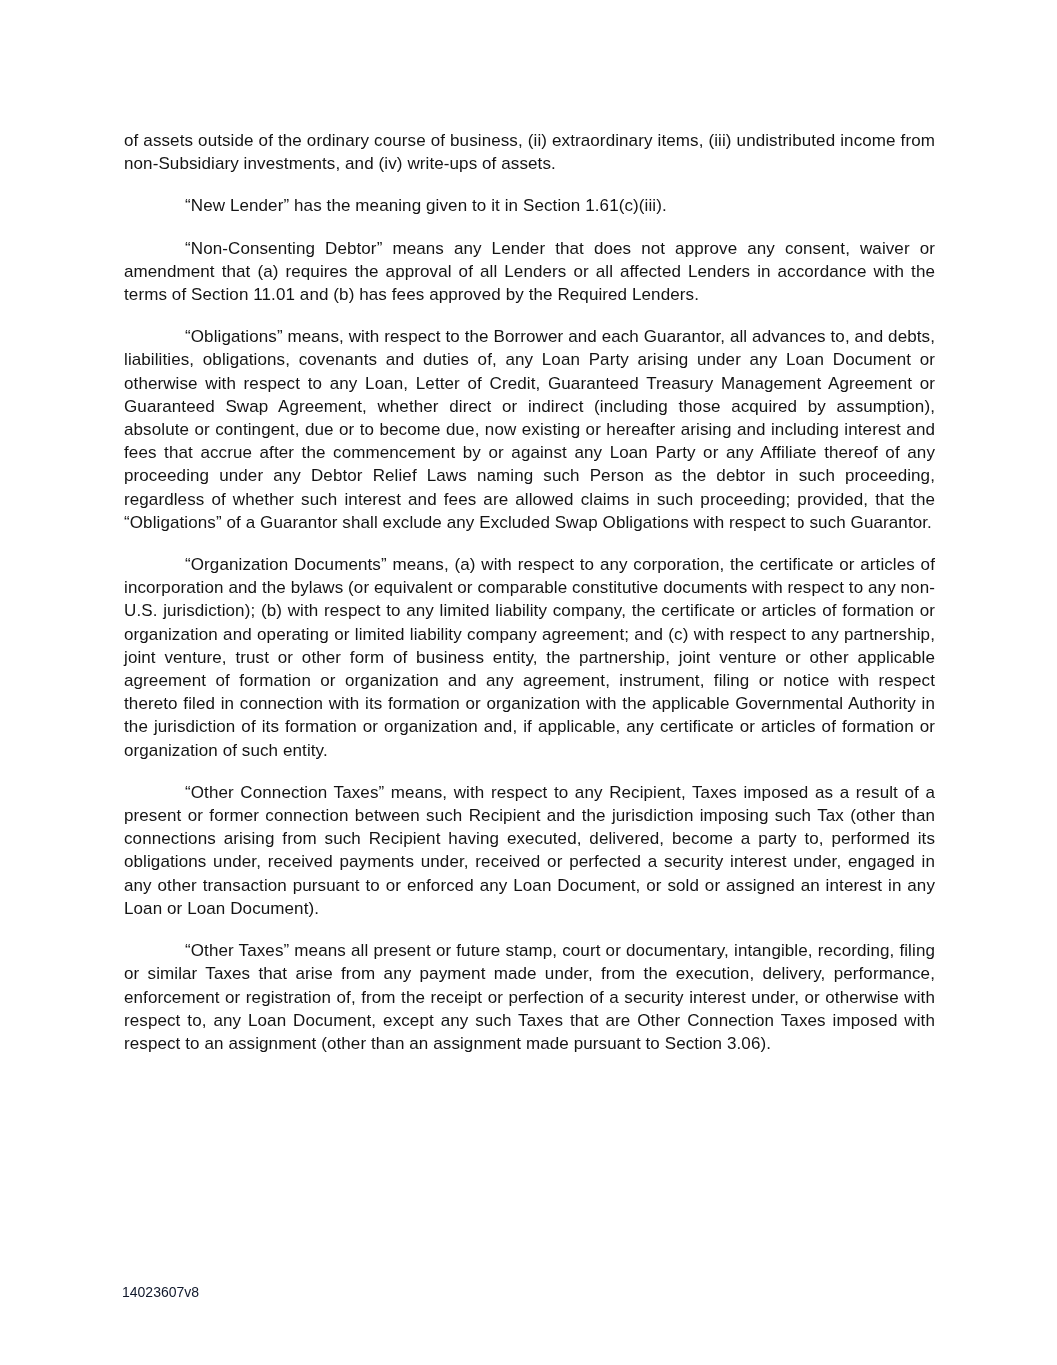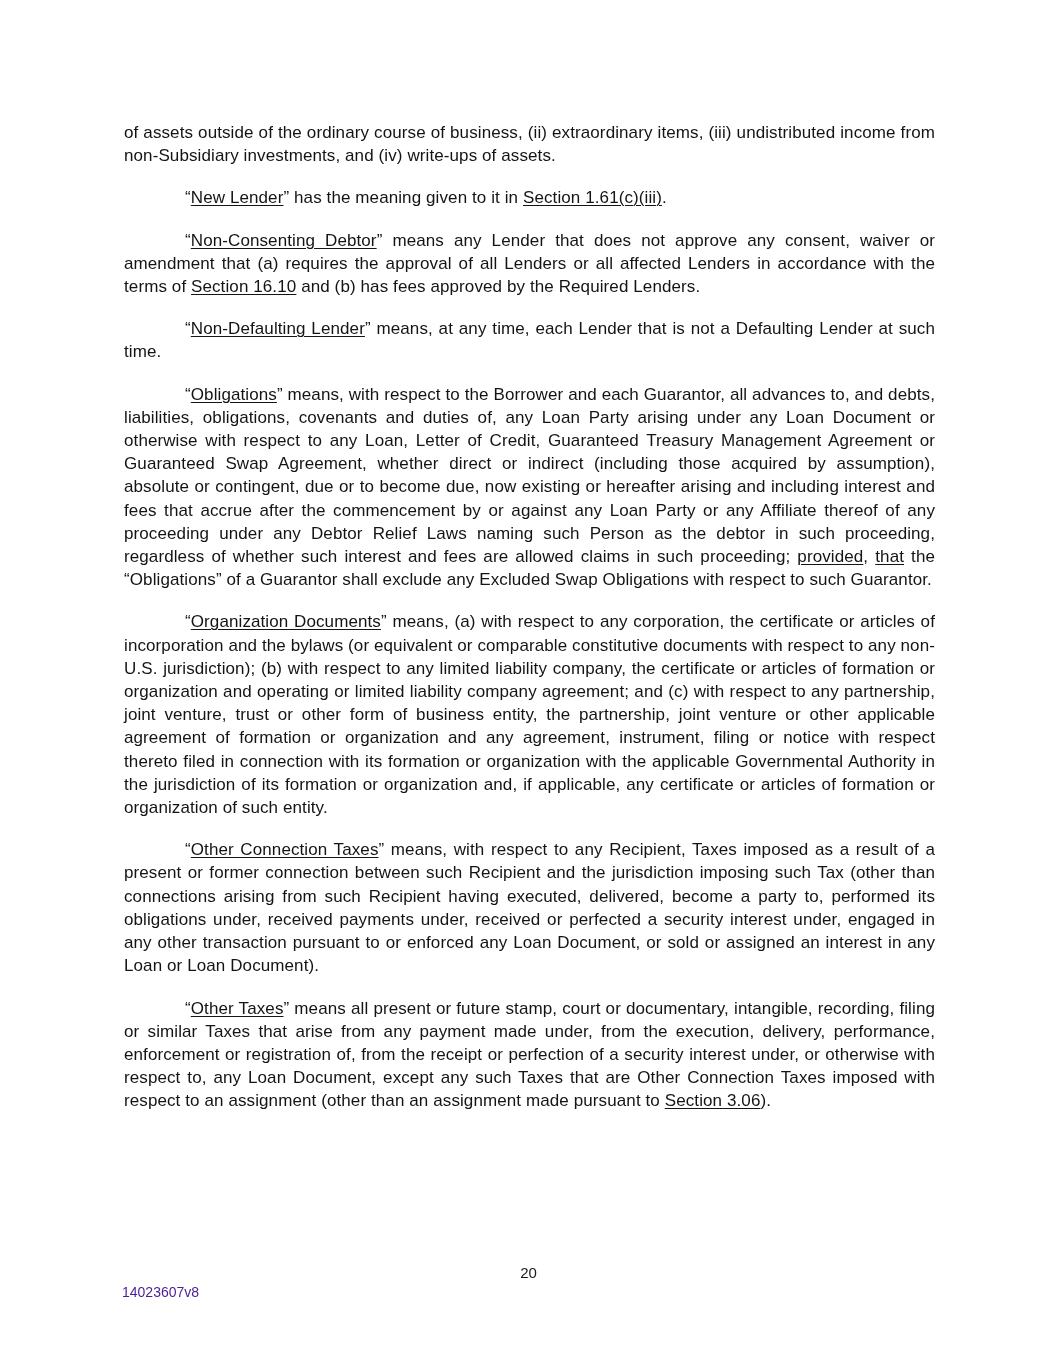--- a/index.html
+++ b/index.html
@@ -20,57 +20,54 @@
     position: absolute;
     left: 124px;
     top: 113px;
     width: 811px;
     font-size: 17px;
     line-height: 23.2px;
     text-align: justify;
     letter-spacing: 0.1px;
   }
   p.para {
-    margin: 8px 0 19px 0;
+    margin: 16px 0 19px 0;
     text-indent: 61px;
   }
   p.para.no-indent {
     text-indent: 0;
   }
   .u {
-    text-decoration: underline;
     text-underline-offset: 2px;
     text-decoration-thickness: 1px;
   }
   .footer-page-number {
     position: absolute;
     left: 0;
     top: 1264px;
     width: 100%;
     text-align: center;
     font-size: 15px;
     color: #1a1a1a;
   }
   .footer-doc-id {
     position: absolute;
     left: 122px;
     top: 1284px;
     font-size: 14px;
-    color: #4c1d95;
+    color: #0f172a;
   }
 </style>
 </head>
 <body>
 
 <div class="page">
   <main class="content">
     <p class="para no-indent"><span>of assets outside of the ordinary course of business, (ii) extraordinary items, (iii) undistributed income from non-Subsidiary investments, and (iv) write-ups of assets.</span></p>
     <p class="para"><span>“</span><span class="u">New Lender</span><span>” has the meaning given to it in </span><span class="u">Section 1.61(c)(iii)</span><span>.</span></p>
-    <p class="para"><span>“</span><span class="u">Non-Consenting Debtor</span><span>” means any Lender that does not approve any consent, waiver or amendment that (a) requires the approval of all Lenders or all affected Lenders in accordance with the terms of </span><span class="u">Section 16.10</span><span> and (b) has fees approved by the Required Lenders.</span></p>
-    <p class="para"><span>“</span><span class="u">Non-Defaulting Lender</span><span>” means, at any time, each Lender that is not a Defaulting Lender at such time.</span></p>
+    <p class="para"><span>“</span><span class="u">Non-Consenting Debtor</span><span>” means any Lender that does not approve any consent, waiver or amendment that (a) requires the approval of all Lenders or all affected Lenders in accordance with the terms of </span><span class="u">Section 11.01</span><span> and (b) has fees approved by the Required Lenders.</span></p>
     <p class="para"><span>“</span><span class="u">Obligations</span><span>” means, with respect to the Borrower and each Guarantor, all advances to, and debts, liabilities, obligations, covenants and duties of, any Loan Party arising under any Loan Document or otherwise with respect to any Loan, Letter of Credit, Guaranteed Treasury Management Agreement or Guaranteed Swap Agreement, whether direct or indirect (including those acquired by assumption), absolute or contingent, due or to become due, now existing or hereafter arising and including interest and fees that accrue after the commencement by or against any Loan Party or any Affiliate thereof of any proceeding under any Debtor Relief Laws naming such Person as the debtor in such proceeding, regardless of whether such interest and fees are allowed claims in such proceeding; </span><span class="u">provided</span><span>, </span><span class="u">that</span><span> the “Obligations” of a Guarantor shall exclude any Excluded Swap Obligations with respect to such Guarantor.</span></p>
     <p class="para"><span>“</span><span class="u">Organization Documents</span><span>” means, (a) with respect to any corporation, the certificate or articles of incorporation and the bylaws (or equivalent or comparable constitutive documents with respect to any non-U.S. jurisdiction); (b) with respect to any limited liability company, the certificate or articles of formation or organization and operating or limited liability company agreement; and (c) with respect to any partnership, joint venture, trust or other form of business entity, the partnership, joint venture or other applicable agreement of formation or organization and any agreement, instrument, filing or notice with respect thereto filed in connection with its formation or organization with the applicable Governmental Authority in the jurisdiction of its formation or organization and, if applicable, any certificate or articles of formation or organization of such entity.</span></p>
     <p class="para"><span>“</span><span class="u">Other Connection Taxes</span><span>” means, with respect to any Recipient, Taxes imposed as a result of a present or former connection between such Recipient and the jurisdiction imposing such Tax (other than connections arising from such Recipient having executed, delivered, become a party to, performed its obligations under, received payments under, received or perfected a security interest under, engaged in any other transaction pursuant to or enforced any Loan Document, or sold or assigned an interest in any Loan or Loan Document).</span></p>
     <p class="para"><span>“</span><span class="u">Other Taxes</span><span>” means all present or future stamp, court or documentary, intangible, recording, filing or similar Taxes that arise from any payment made under, from the execution, delivery, performance, enforcement or registration of, from the receipt or perfection of a security interest under, or otherwise with respect to, any Loan Document, except any such Taxes that are Other Connection Taxes imposed with respect to an assignment (other than an assignment made pursuant to </span><span class="u">Section 3.06</span><span>).</span></p>
   </main>
-  <div class="footer-page-number">20</div>
   <div class="footer-doc-id">14023607v8</div>
 </div>
 
 </body></html>

